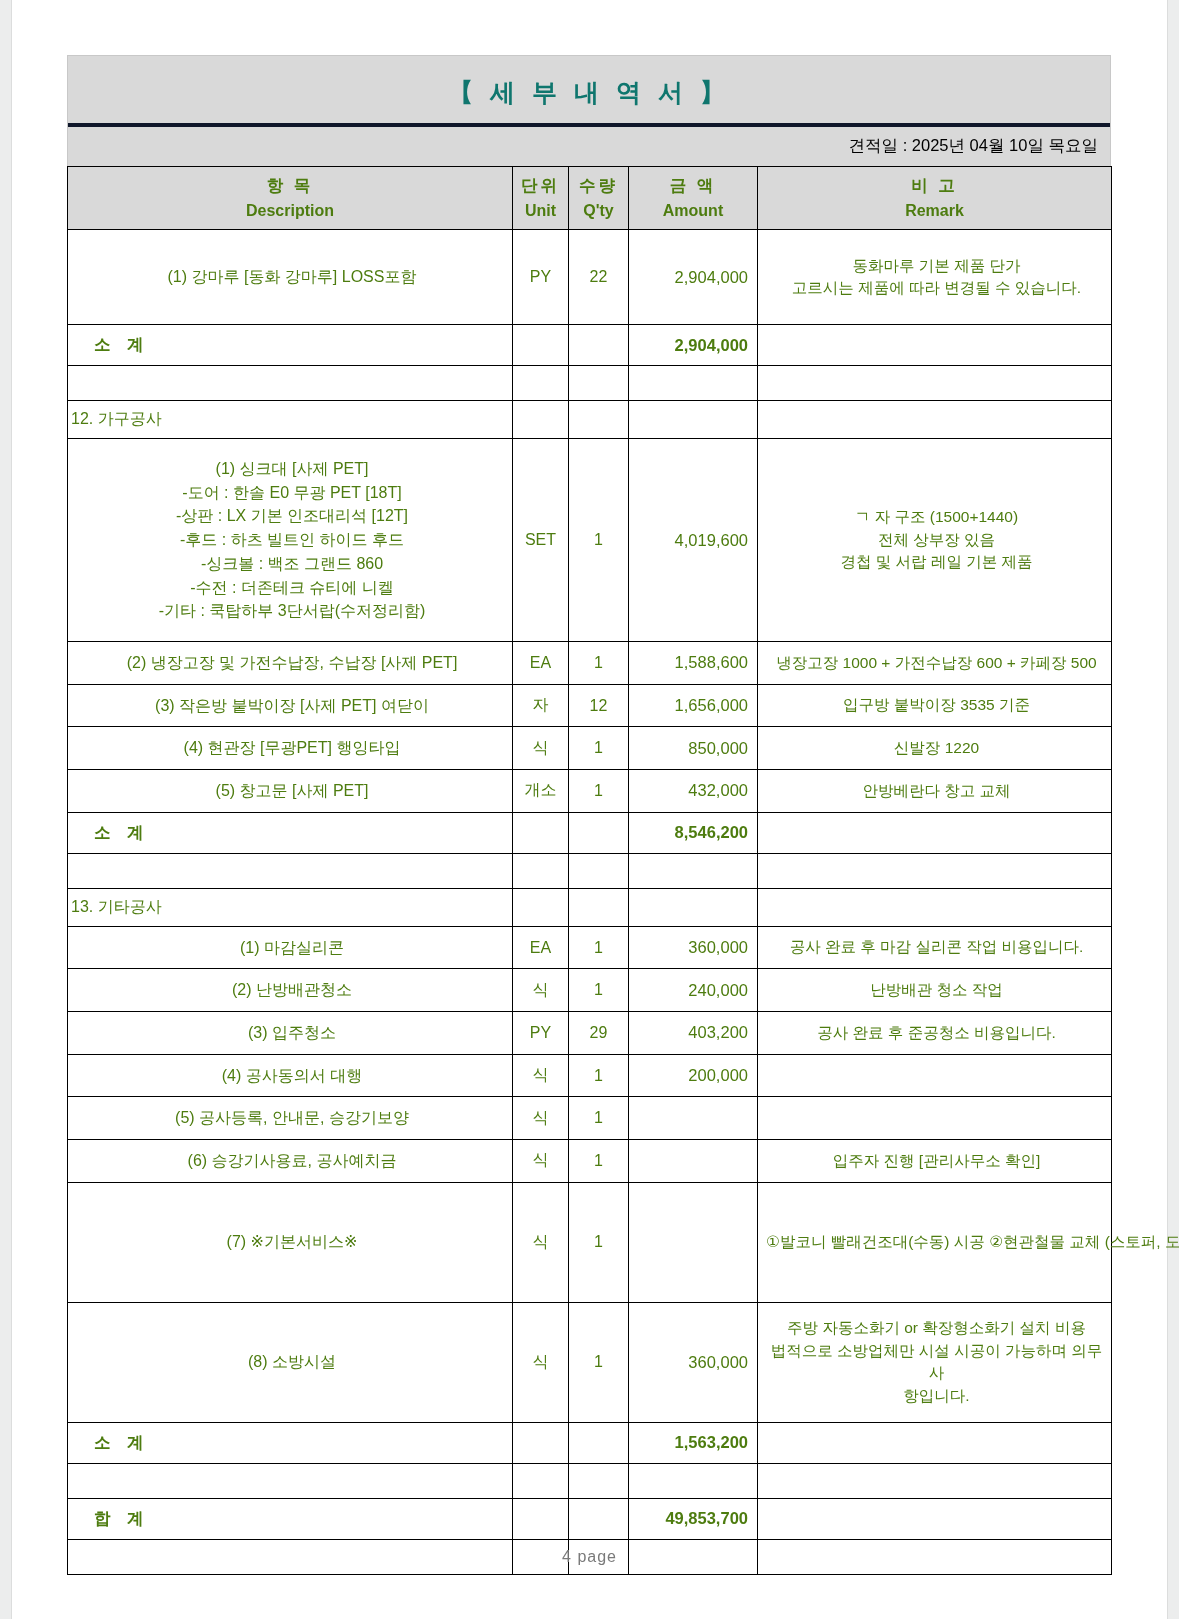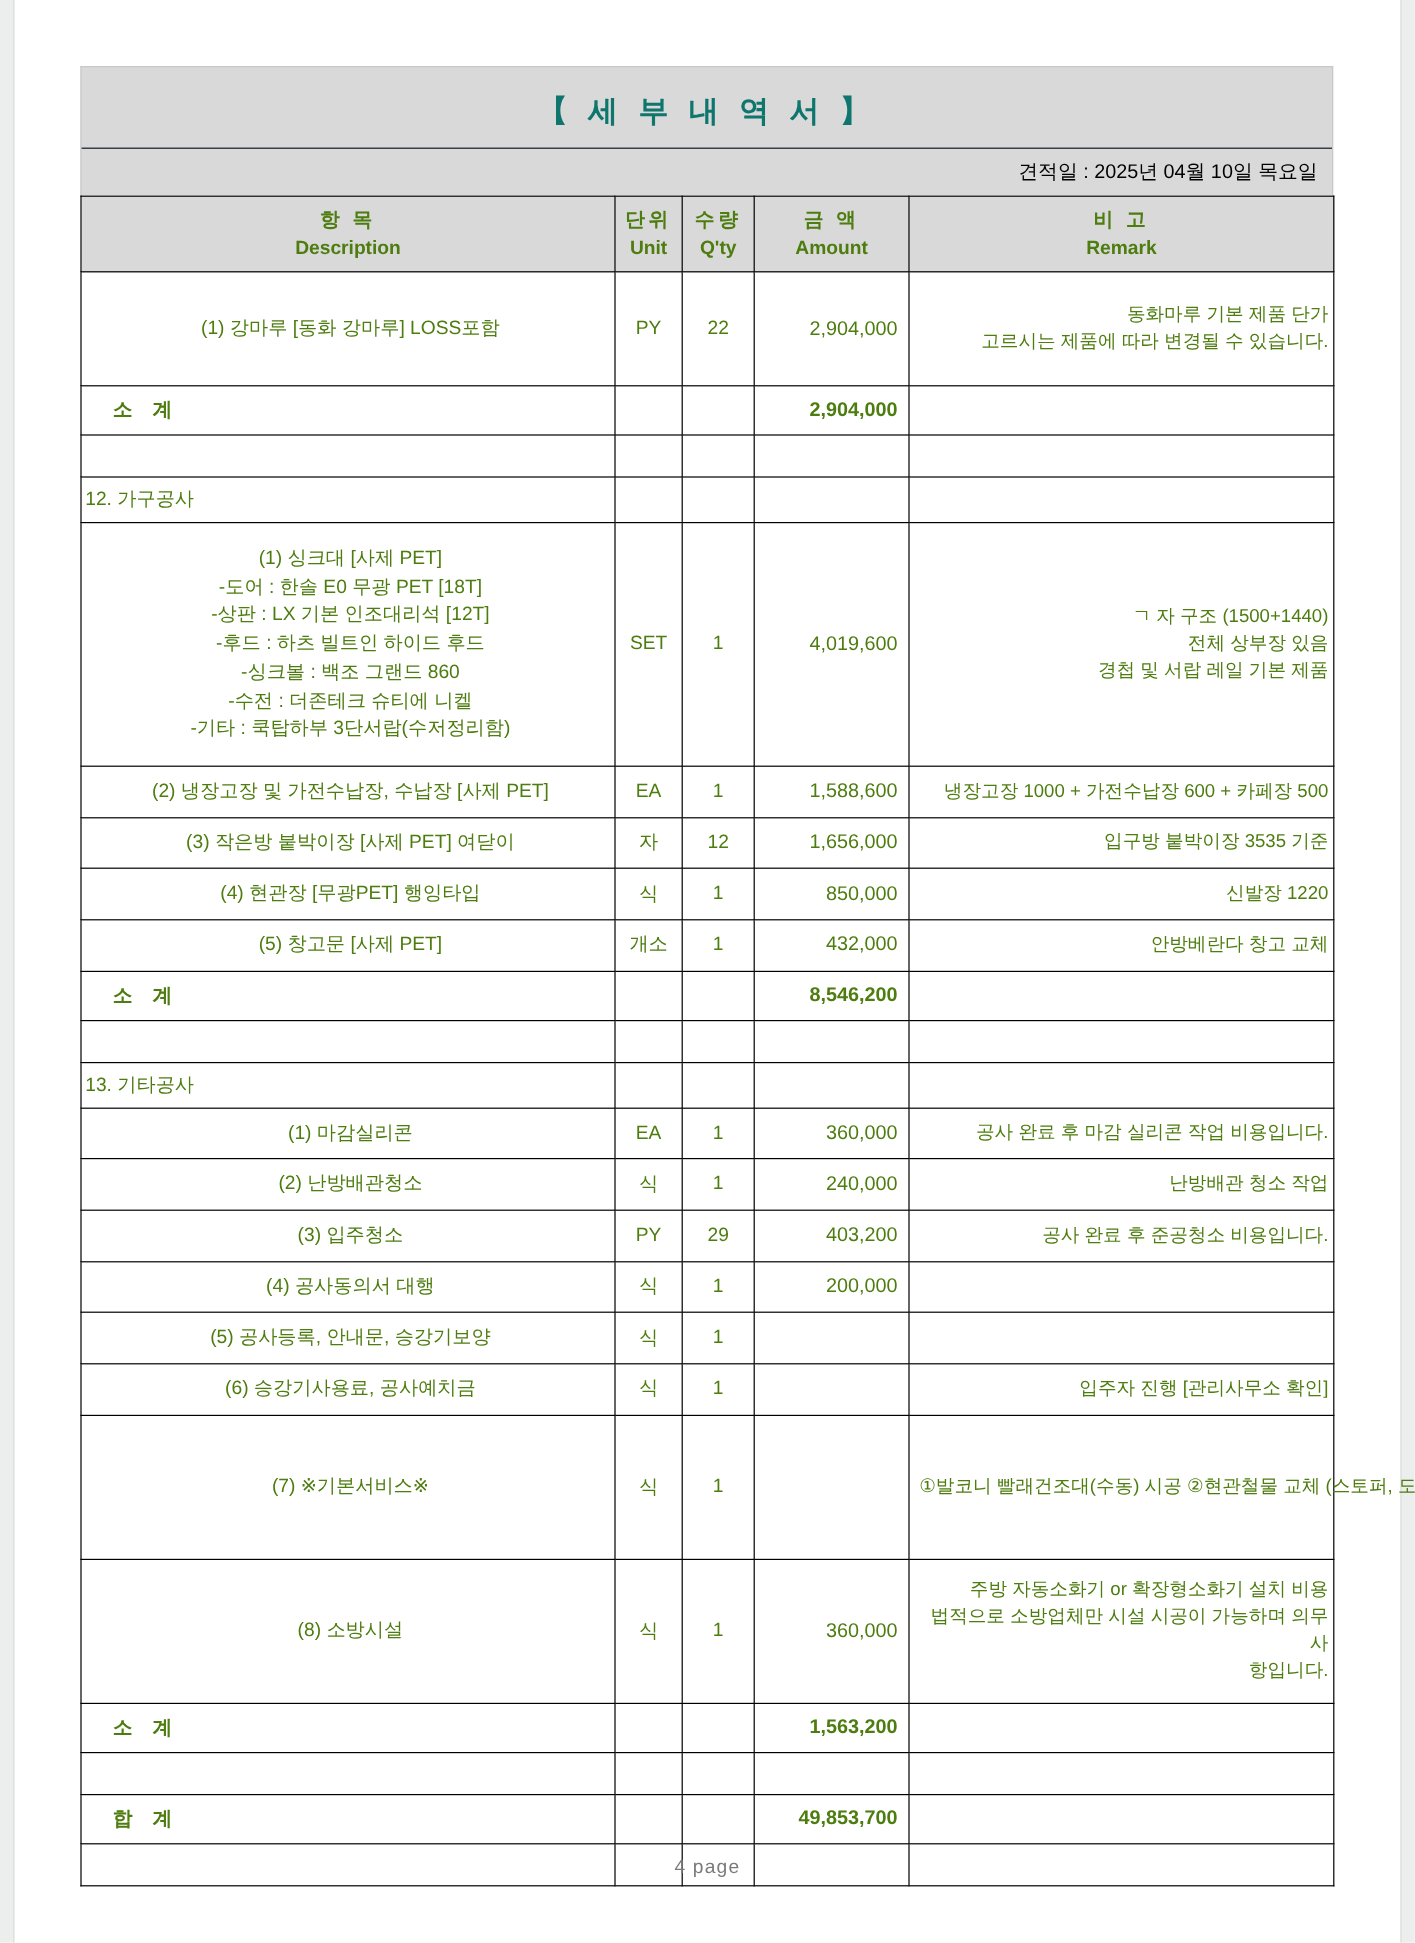--- a/index.html
+++ b/index.html
@@ -42,21 +42,21 @@
   }
   .doc-title {
     text-align: center;
     font-size: 25px;
     font-weight: bold;
     letter-spacing: 5px;
     padding: 20px 0 14px 0;
     color: #0f766e;
   }
   .title-sub {
-    border-top: 1px solid #0f172a;
+    border-top: 4px solid #0f172a;
     text-align: right;
     font-size: 16.5px;
     color: #000;
     padding: 8px 12px 9px 0;
     font-weight: normal;
   }
 
   
   table.detail {
     border-collapse: collapse;
@@ -126,21 +126,21 @@
   .cell-amt {
     text-align: right;
     padding: 9px 9px 9px 4px;
     font-size: 16.5px;
   }
   .cell-amt.bold { font-weight: bold; }
   .cell-remark {
     padding: 9px 4px 9px 8px;
     white-space: pre-line;
     line-height: 1.45;
-    text-align: right;
+    text-align: center;
     font-size: 15.5px;
   }
   .cell-remark.nowrap-clip {
     white-space: nowrap;
     overflow: visible;
   }
 
   .r-blank td { height: 34px; }
 
   

